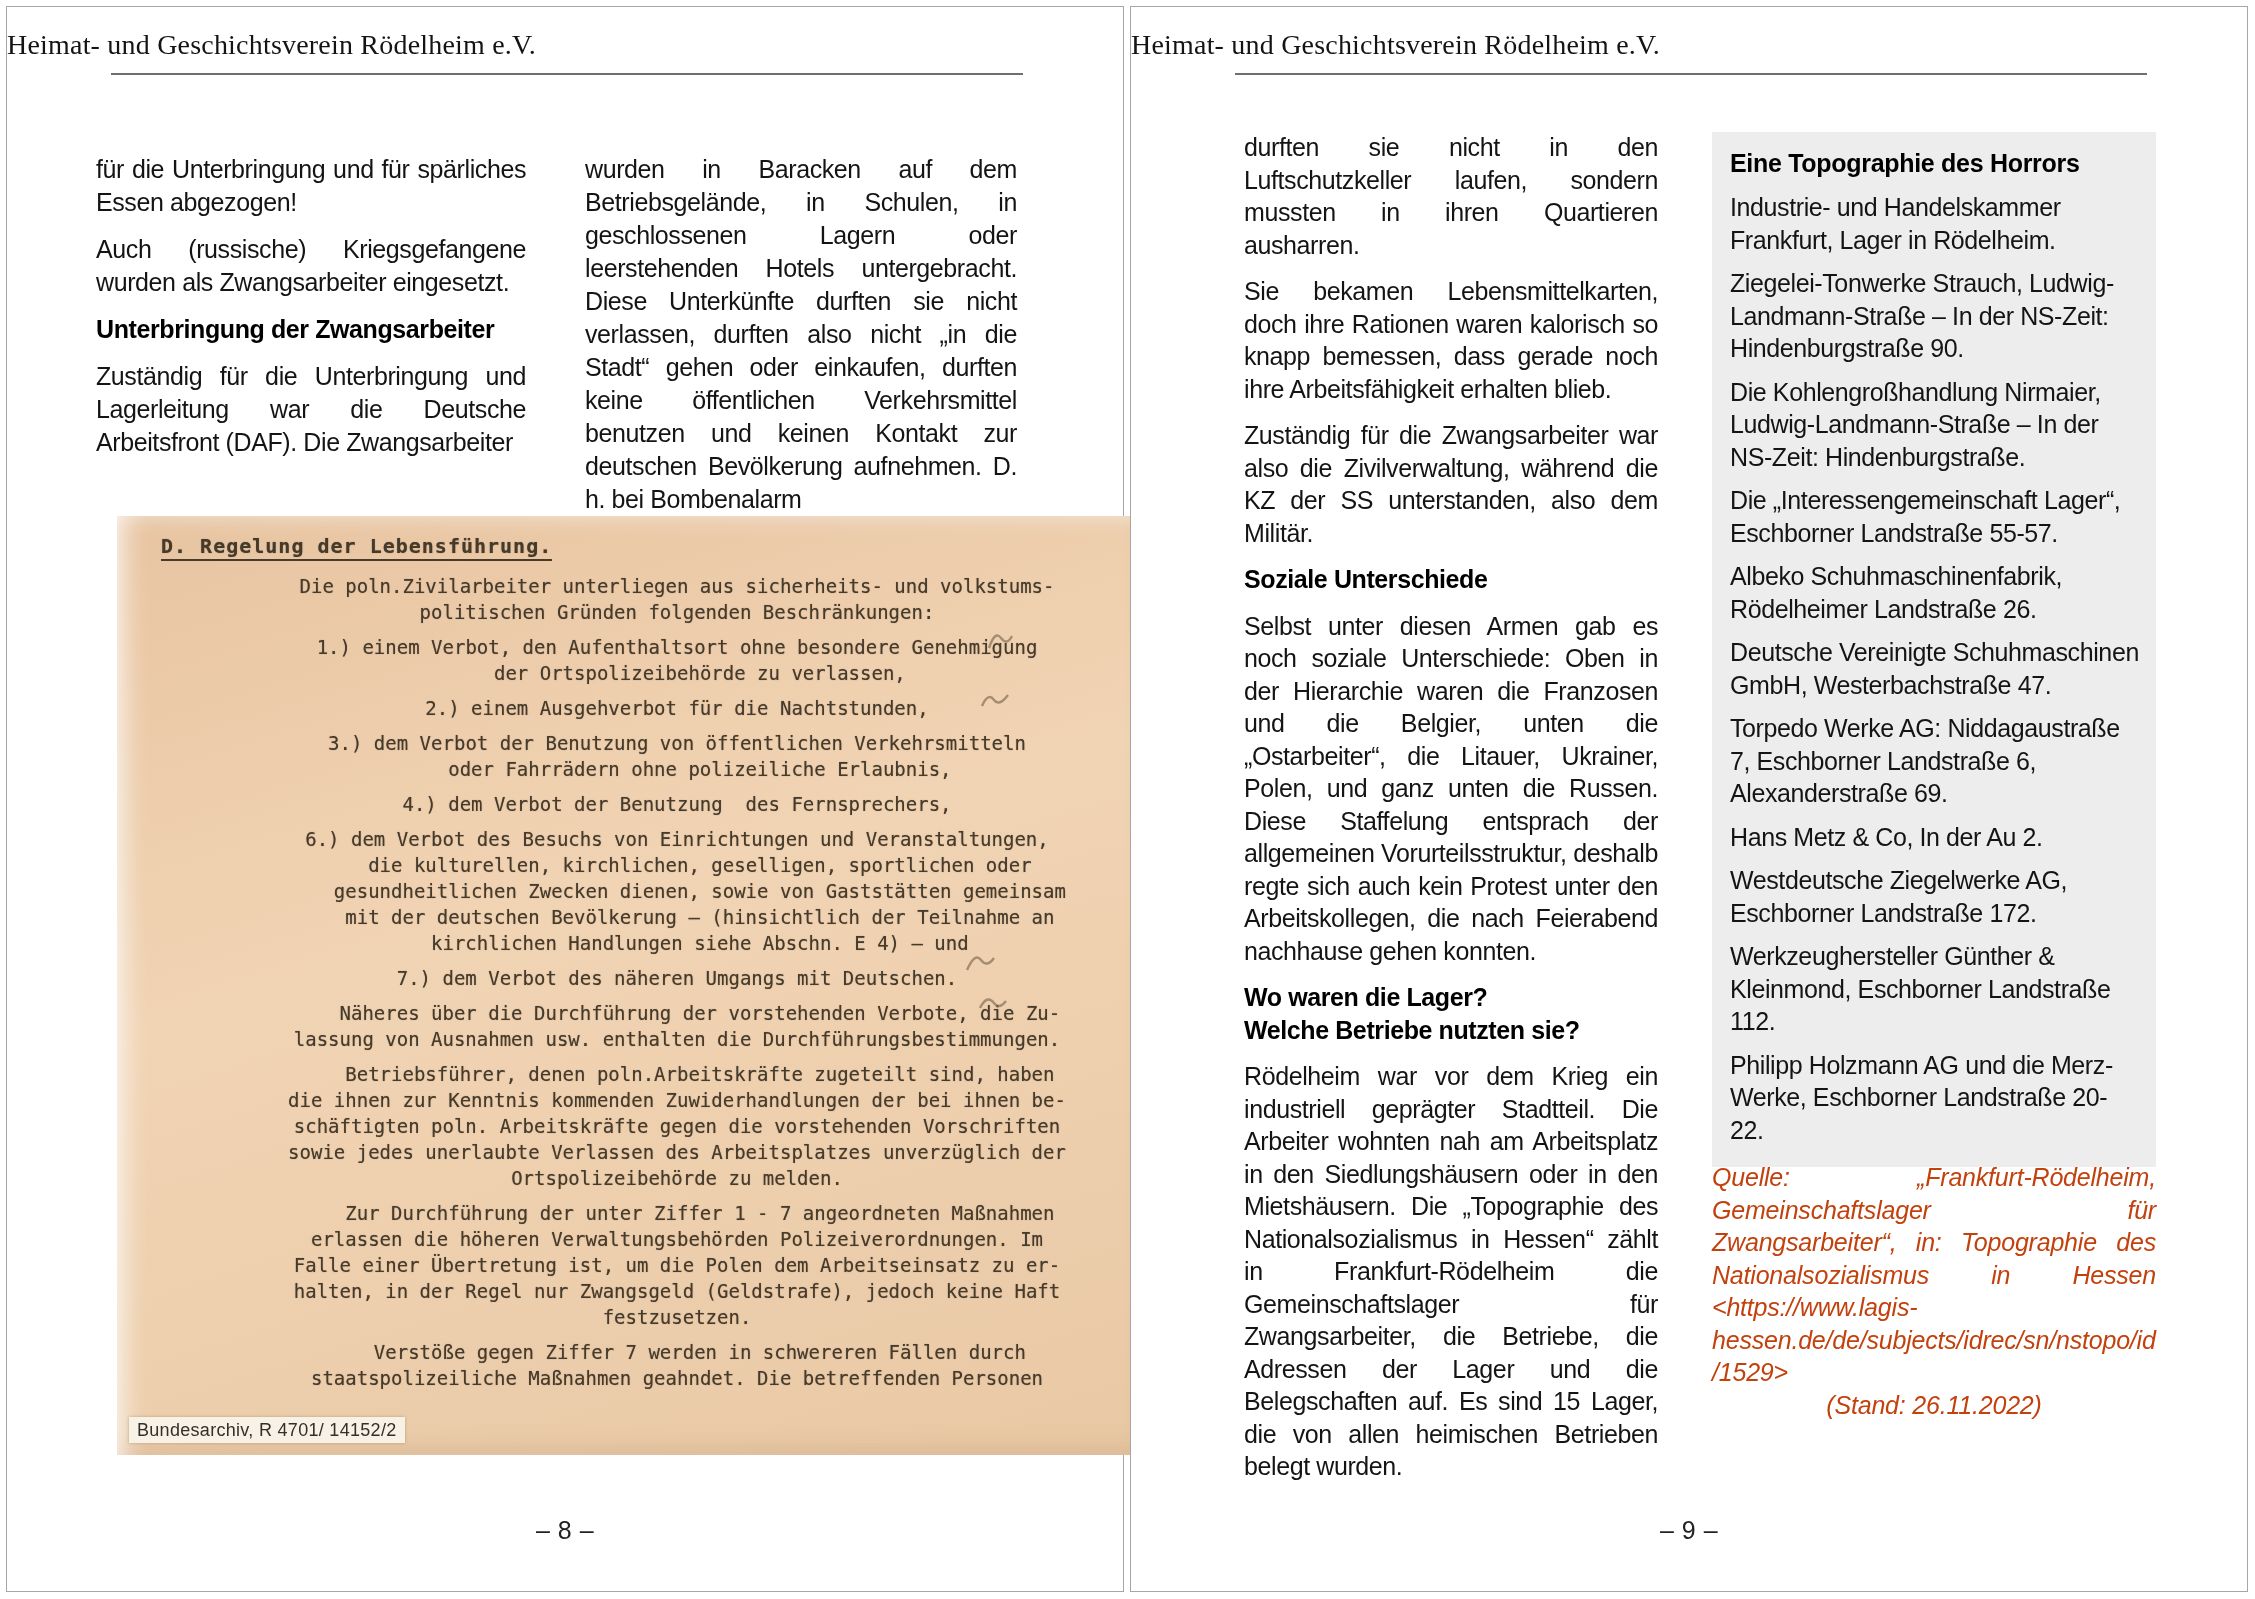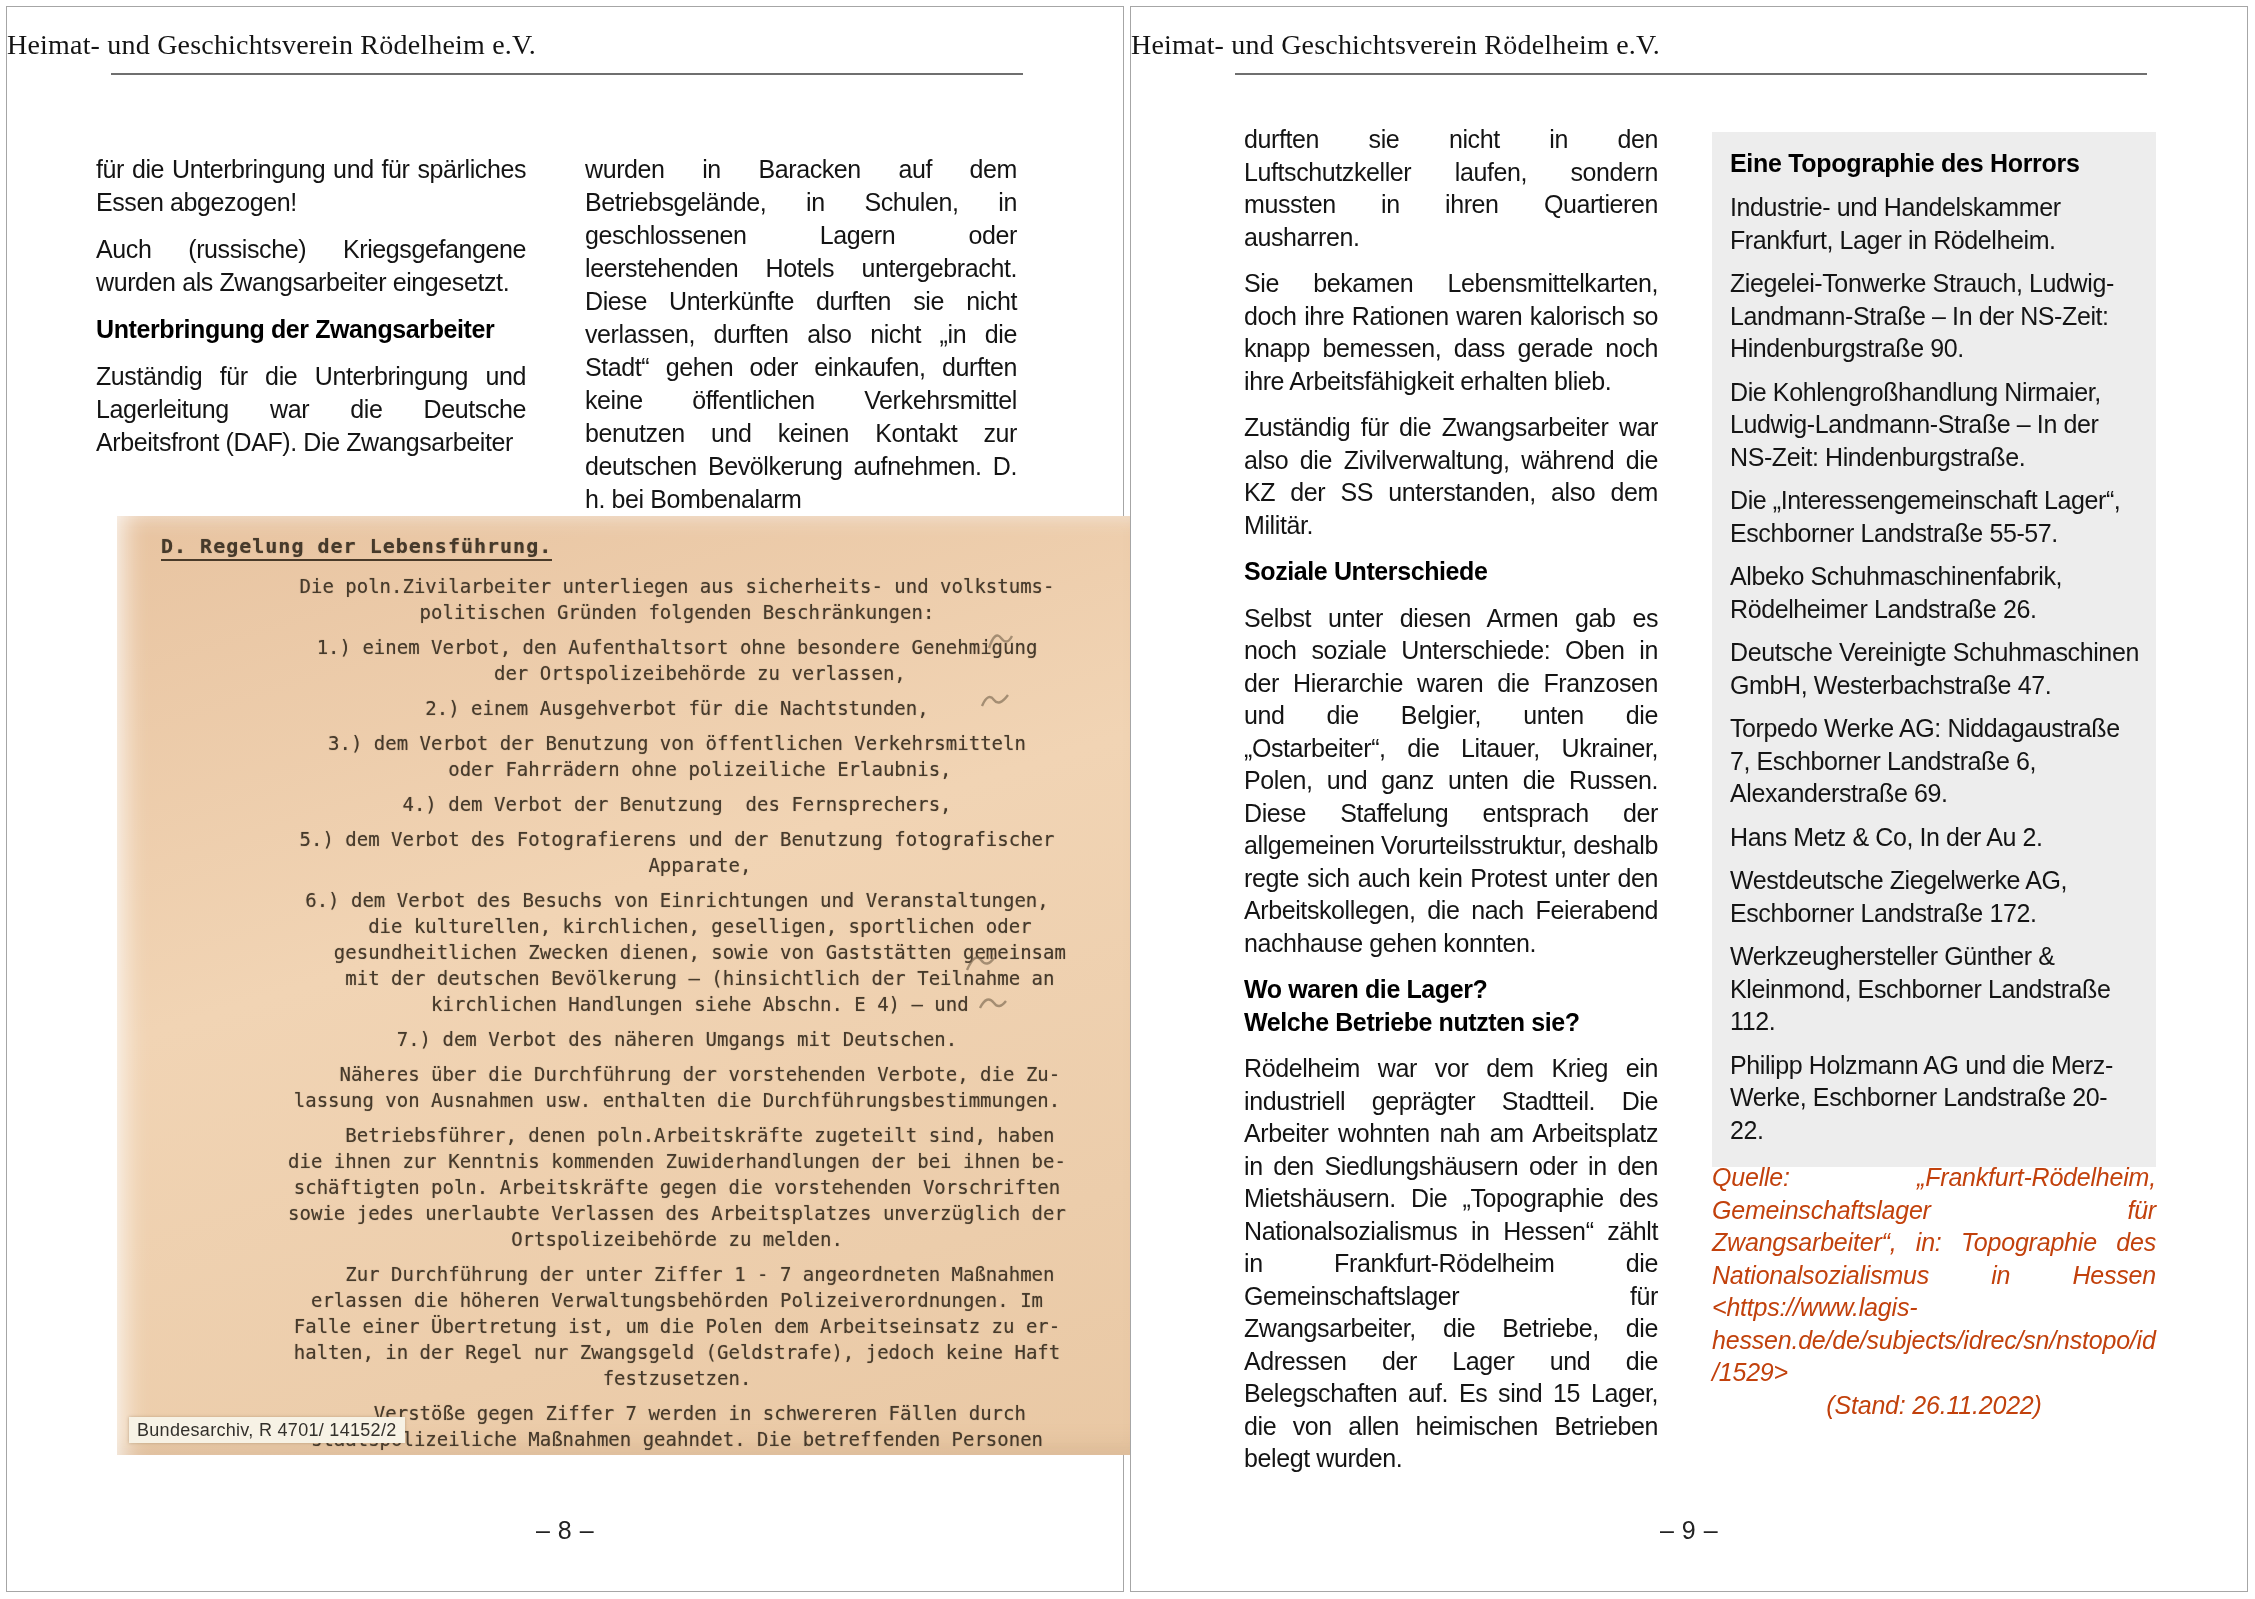--- a/index.html
+++ b/index.html
@@ -14,21 +14,21 @@
           font-family:"Liberation Serif",serif;font-size:28px;color:#141414;letter-spacing:.2px;}
   .pgrule{position:absolute;top:66px;left:104px;right:100px;height:2px;background:#6f6f6f;}
 
   .bodycol{position:absolute;font-size:25px;line-height:33px;letter-spacing:-0.4px;
            text-align:justify;color:#141414;}
   .bodycol .para{margin:0 0 14px 0;}
   .bodycol .heading{font-weight:bold;text-align:left;margin:3px 0 14px 0;white-space:pre-line;color:#000;}
 
   #colA1{left:89px;top:146px;width:430px;}
   #colA2{left:578px;top:146px;width:432px;}
-  #colB1{left:113px;top:116px;width:414px;line-height:32.5px;}
+  #colB1{left:113px;top:124px;width:414px;line-height:32.5px;}
 
   
   .scan{position:absolute;left:110px;top:509px;width:1034px;height:939px;
         background:linear-gradient(163deg,#e8c4a1 0%,#f1d4b4 42%,#eccdab 78%,#e9c8a4 100%);
         box-shadow:inset 22px 0 26px -16px rgba(255,255,255,.85),
                    inset -16px 0 22px -13px rgba(168,124,82,.35),
                    inset 0 -18px 26px -14px rgba(176,134,92,.30),
                    inset 0 14px 20px -12px rgba(255,255,255,.5);
         color:#463a2b;}
   .scan-inner{position:absolute;left:44px;top:18px;right:8px;}
@@ -87,22 +87,20 @@
         <div class="scanbody">
 
         <div class="scanp">Die poln.Zivilarbeiter unterliegen aus sicherheits- und volkstums-
 politischen Gründen folgenden Beschränkungen:</div>
             <div class="scanp">1.) einem Verbot, den Aufenthaltsort ohne besondere Genehmigung
     der Ortspolizeibehörde zu verlassen,</div>
             <div class="scanp">2.) einem Ausgehverbot für die Nachtstunden,</div>
             <div class="scanp">3.) dem Verbot der Benutzung von öffentlichen Verkehrsmitteln
     oder Fahrrädern ohne polizeiliche Erlaubnis,</div>
             <div class="scanp">4.) dem Verbot der Benutzung  des Fernsprechers,</div>
-            <div class="scanp">5.) dem Verbot des Fotografierens und der Benutzung fotografischer
-    Apparate,</div>
             <div class="scanp">6.) dem Verbot des Besuchs von Einrichtungen und Veranstaltungen,
     die kulturellen, kirchlichen, geselligen, sportlichen oder
     gesundheitlichen Zwecken dienen, sowie von Gaststätten gemeinsam
     mit der deutschen Bevölkerung – (hinsichtlich der Teilnahme an
     kirchlichen Handlungen siehe Abschn. E 4) – und</div>
             <div class="scanp">7.) dem Verbot des näheren Umgangs mit Deutschen.</div>
             <div class="scanp">    Näheres über die Durchführung der vorstehenden Verbote, die Zu-
 lassung von Ausnahmen usw. enthalten die Durchführungsbestimmungen.</div>
             <div class="scanp">    Betriebsführer, denen poln.Arbeitskräfte zugeteilt sind, haben
 die ihnen zur Kenntnis kommenden Zuwiderhandlungen der bei ihnen be-

